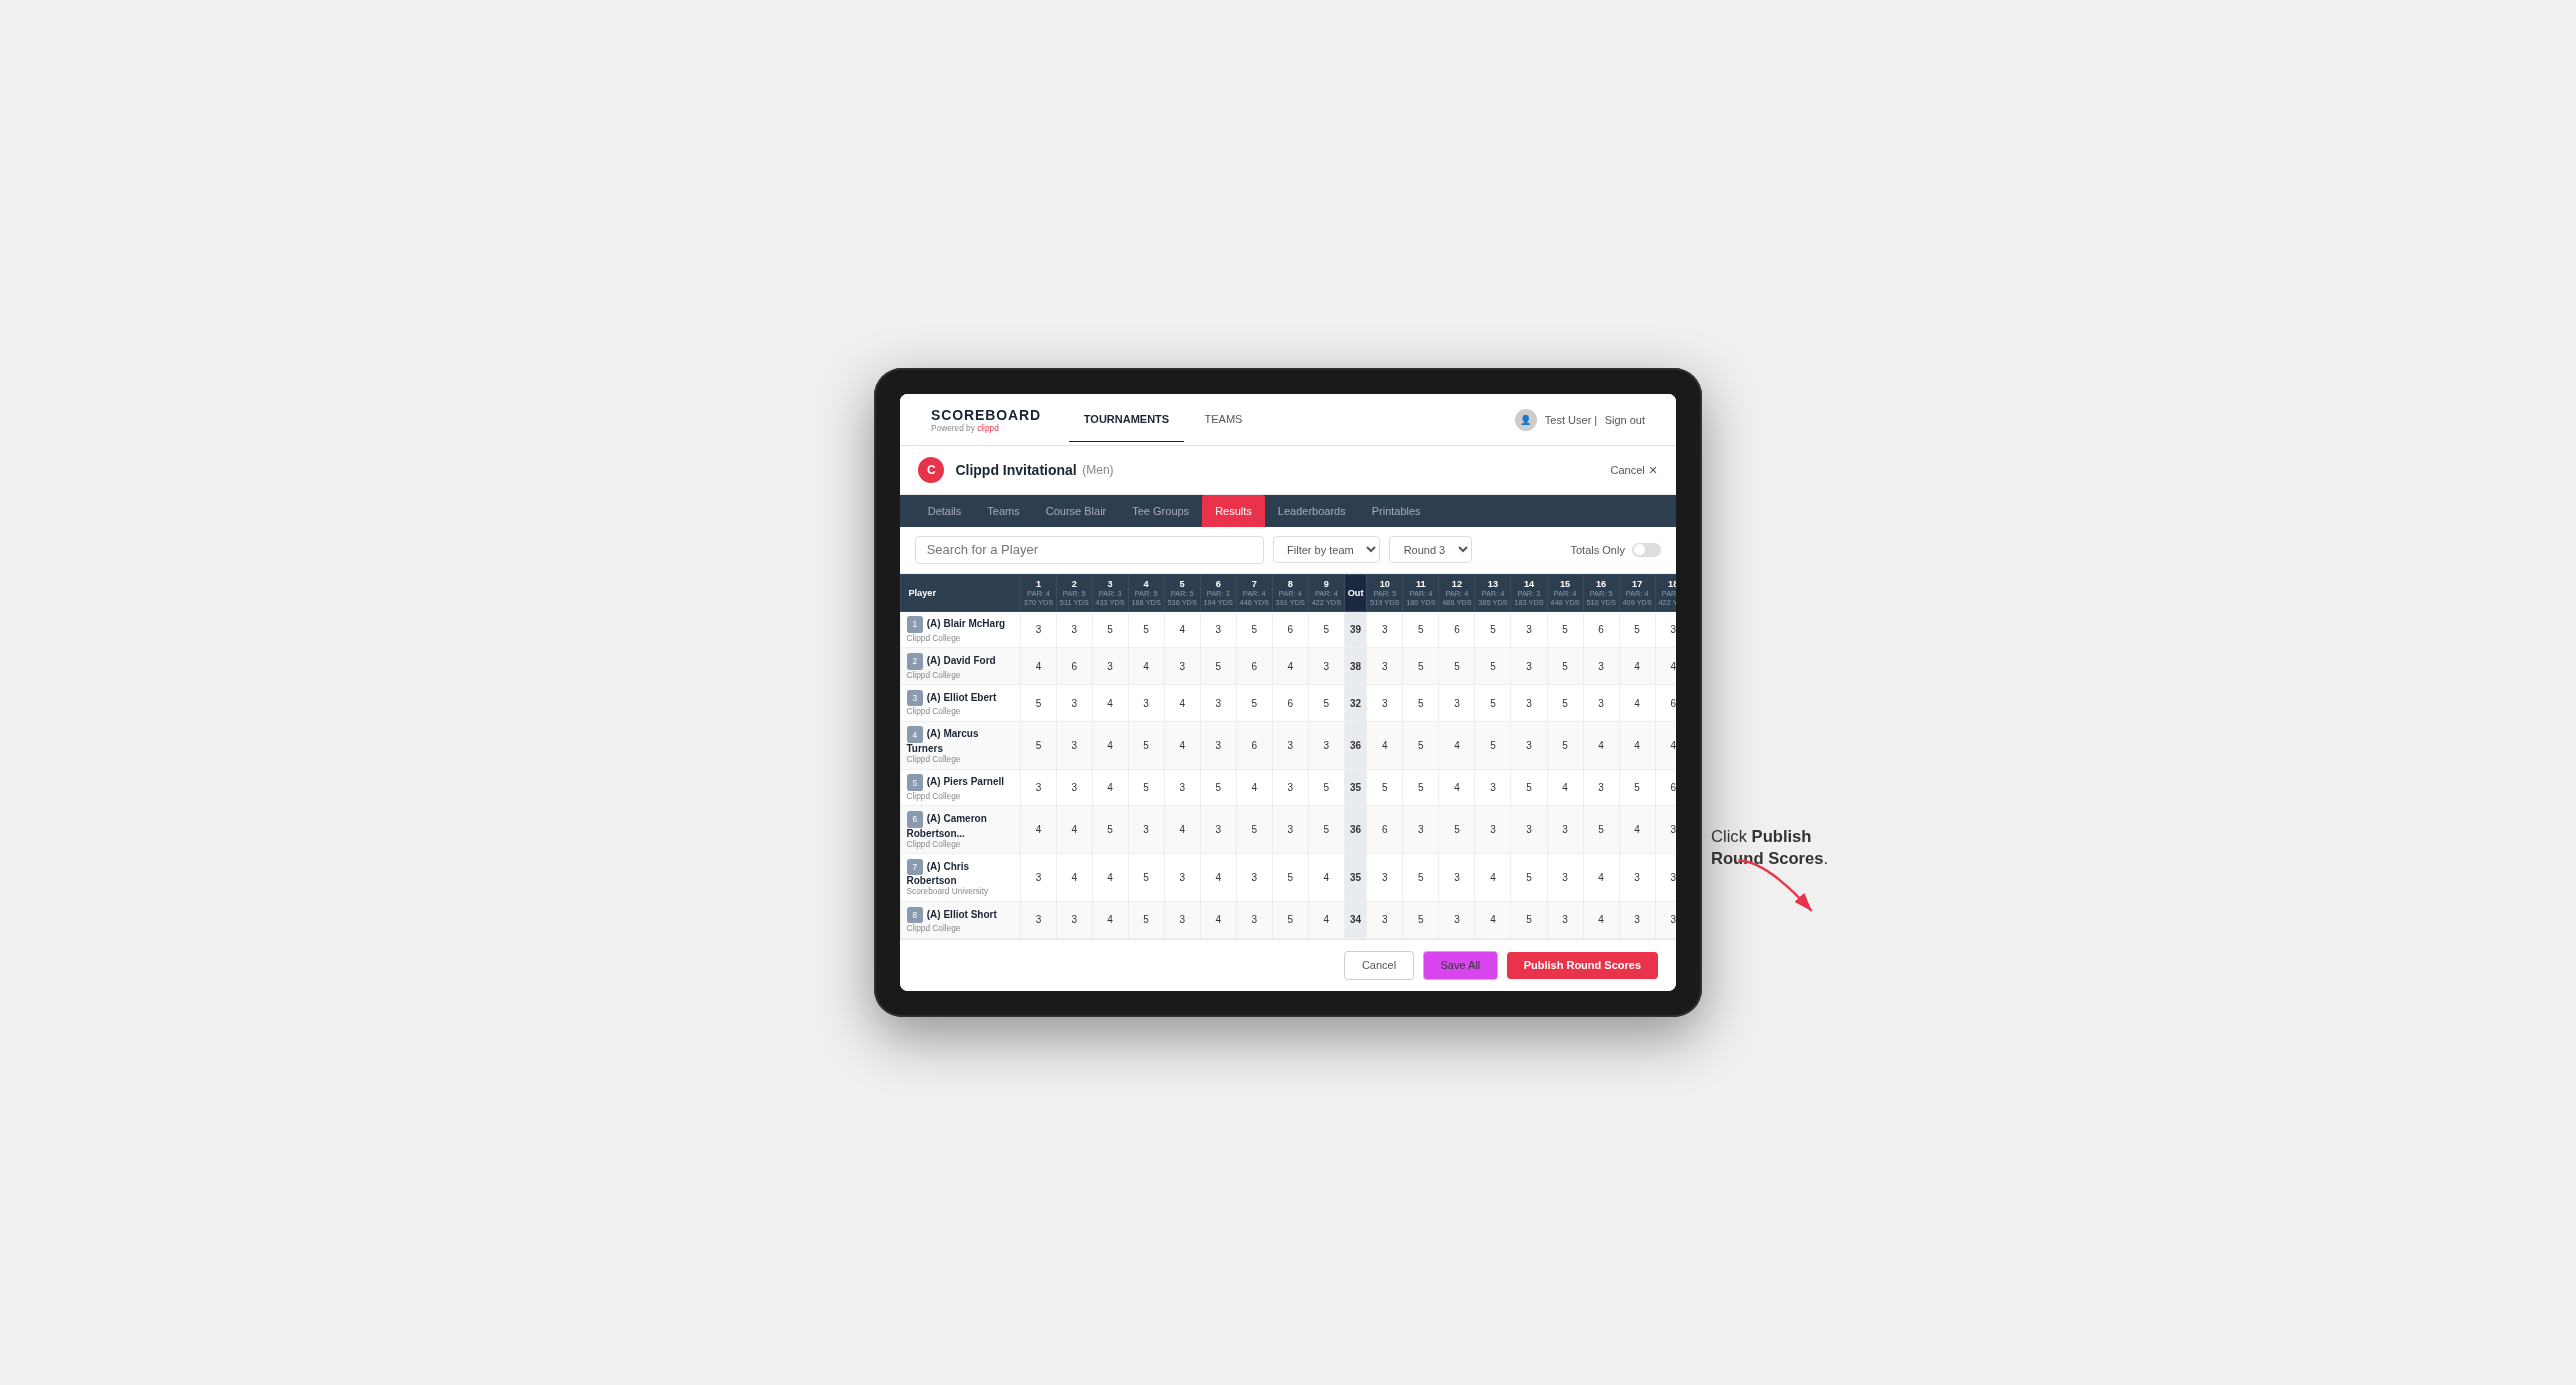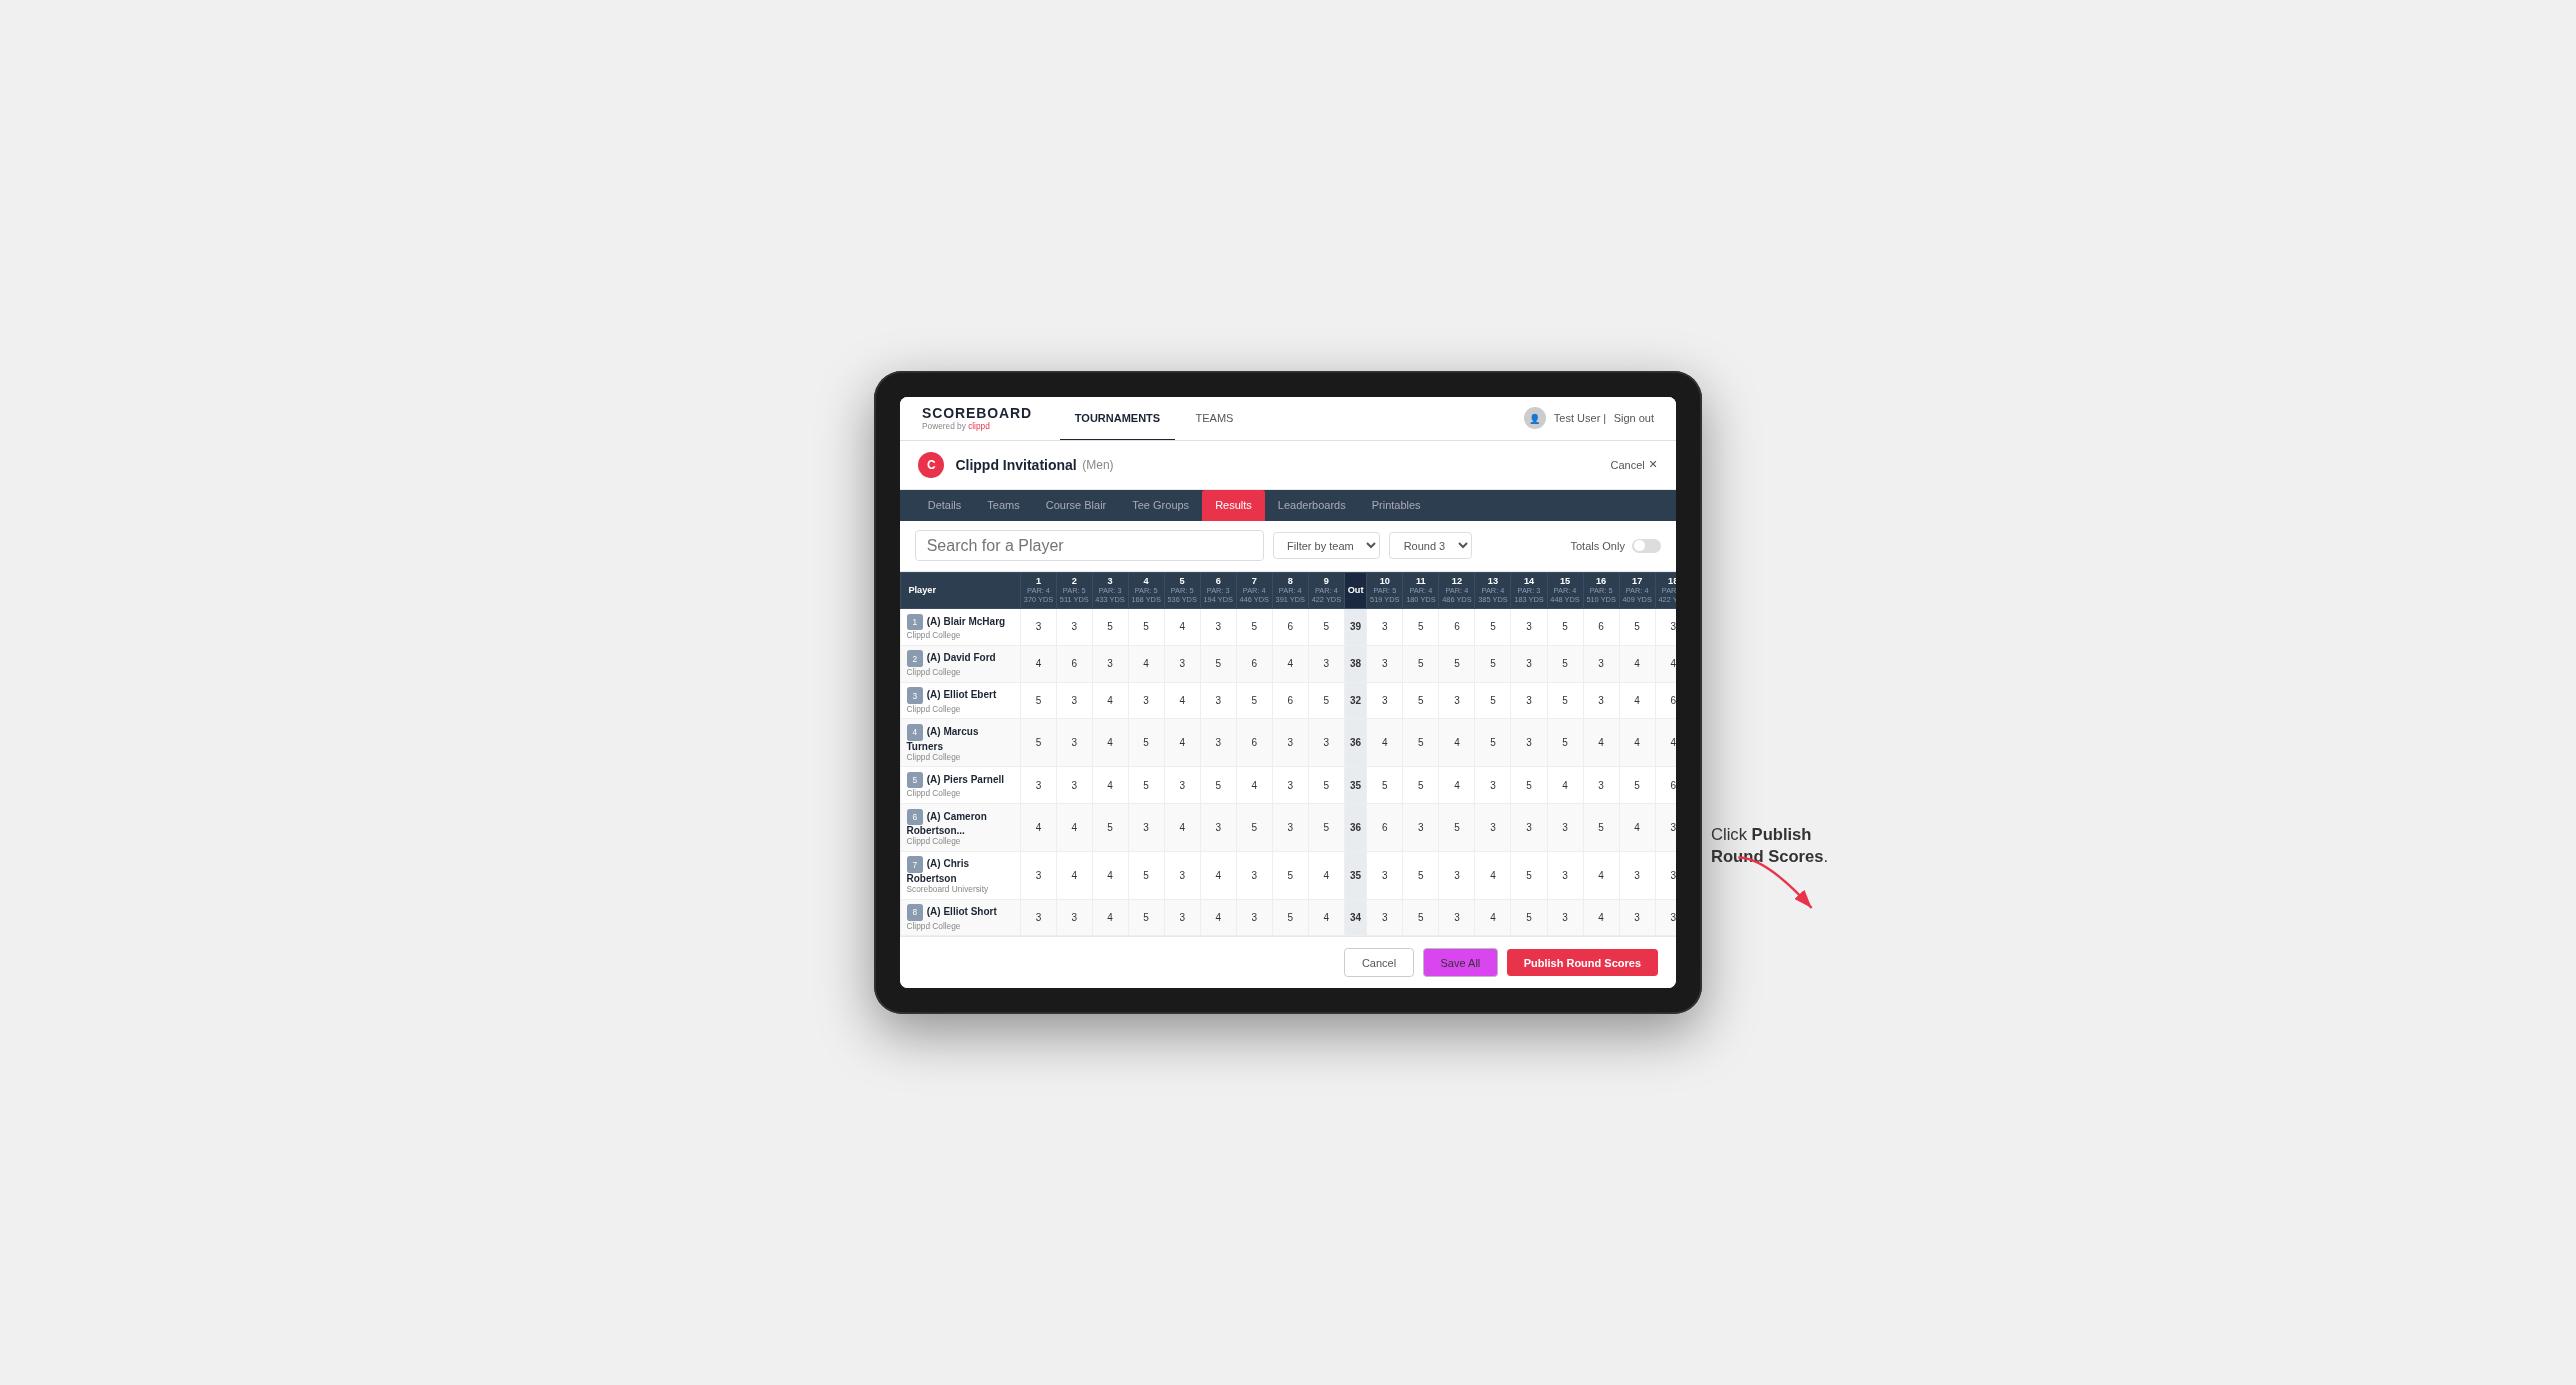--- a/index.html
+++ b/index.html
@@ -23,22 +23,22 @@
     .device-screen {
       background: #fff;
       border-radius: 7.4px;
       overflow: hidden;
     }
     
     .top-nav {
       background: #fff;
       display: flex;
       align-items: center;
-      padding: 0 22px;
-      height: 44px;
+      padding: 0 31px;
+      height: 52px;
       border-bottom: 0.9px solid #e0e0e0;
     }
     .scoreboard-logo {
       display: flex;
       flex-direction: column;
       margin-right: 28px;
     }
     .logo-title {
       font-weight: 900;
       font-size: 14px;
@@ -132,21 +132,21 @@
       align-items: center;
       gap: 9.2px;
       border-bottom: 0.9px solid #e8e8e8;
     }
     .search-input {
       flex: 1;
       max-width: 349px;
       padding: 5.5px 11px;
       border: 0.9px solid #ddd;
       border-radius: 3.7px;
-      font-size: 16px;
+      font-size: 13px;
       color: #999;
     }
     .filter-select {
       padding: 5.5px 9.2px;
       border: 0.9px solid #ddd;
       border-radius: 3.7px;
       font-size: 11px;
       color: #555;
       background: #fff;
       cursor: pointer;

